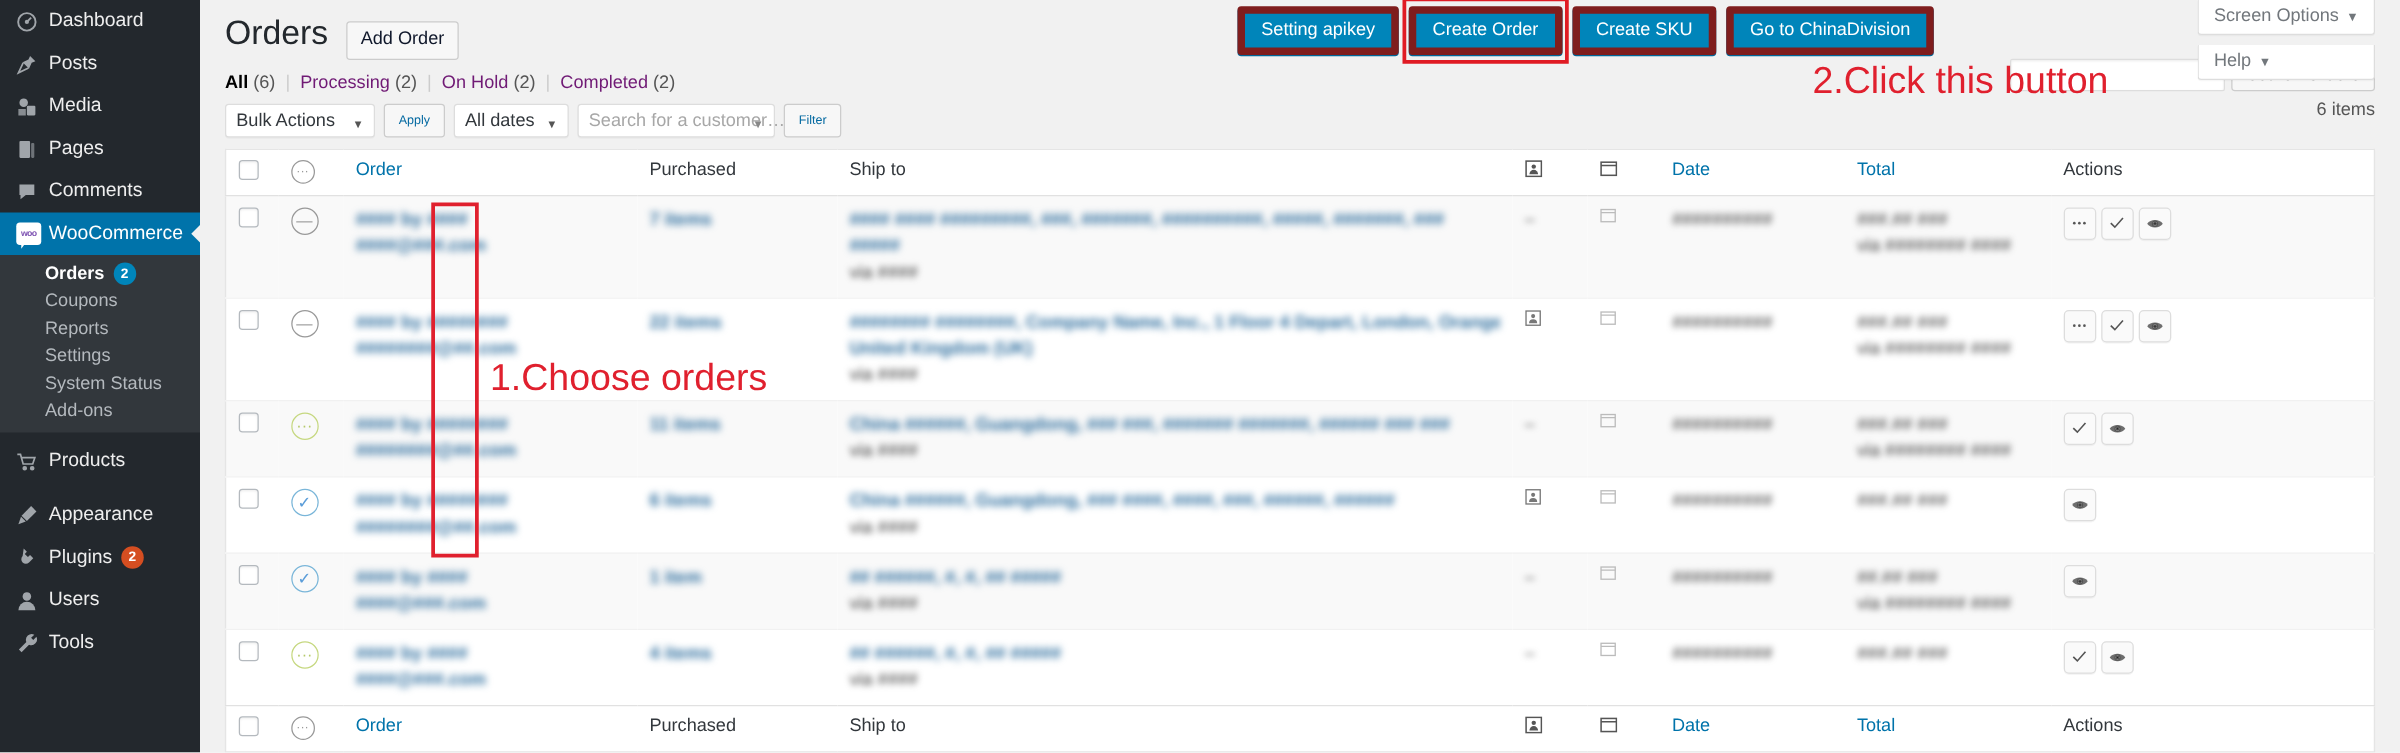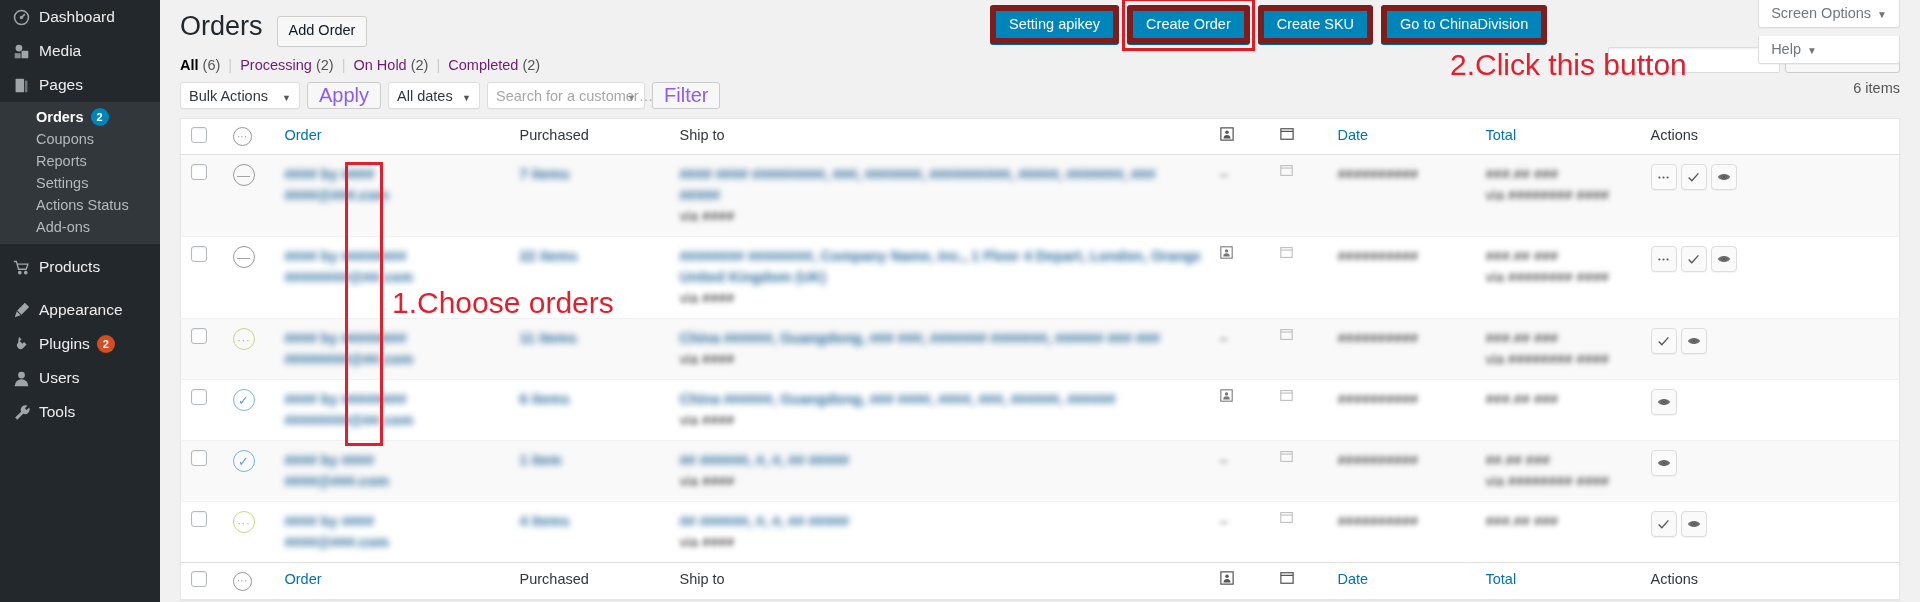--- a/index.html
+++ b/index.html
@@ -212,21 +212,21 @@
   .select-ctl .caret {
     position: absolute; right: 8px; top: 50%; margin-top: -3px;
     font-size: 9px; color: #555;
   }
   .select-ctl.bulk { width: 120px; }
   .select-ctl.dates { width: 92px; }
   .select-ctl.customer { width: 158px; color: #a7a7a7; }
   .btn-sec {
     background: #f7f7f7;
     border: 1px solid #ccc; border-radius: 3px;
-    color: #8b5cf6; font-size: 20px;
+    color: #0369a1; font-size: 10px;
     height: 27px; padding: 0 11px;
     display: flex; align-items: center;
   }
   .items-count {
     position: absolute; right: 20px; top: 80px;
     font-size: 14.5px; color: #555;
   }
 
   
   .wp-table {
@@ -349,20 +349,29 @@
       <span class="mi-icon">
         <svg width="17" height="17" viewBox="0 0 20 20" fill="currentColor">
             <circle cx="10" cy="10" r="8.2" fill="none" stroke="currentColor" stroke-width="1.8"></circle>
             <circle cx="10" cy="10" r="2"></circle>
             <path d="M10 10 L14 6" stroke="currentColor" stroke-width="1.8" fill="none"></path>
           </svg>
       </span>
       <span>Dashboard</span>
     </div>
 
+    <div class="menu-item">
+      <span class="mi-icon">
+        <svg width="17" height="17" viewBox="0 0 20 20" fill="currentColor">
+            <path d="M13 2 L18 7 L14.5 8.5 L12 14 L6 8 L11.5 5.5 Z"></path>
+            <path d="M6.5 8.5 L2 18 L11.5 13.5" fill="none" stroke="currentColor" stroke-width="1.6"></path>
+          </svg>
+      </span>
+      <span>Posts</span>
+    </div>
 
     <div class="menu-item">
       <span class="mi-icon">
         <svg width="17" height="17" viewBox="0 0 20 20" fill="currentColor">
             <circle cx="7" cy="6" r="4"></circle>
             <rect x="10" y="9" width="8" height="9" rx="1"></rect>
             <path d="M2 18 h7 v-6 h-7z" opacity="0.8"></path>
           </svg>
       </span>
       <span>Media</span>
@@ -371,38 +380,52 @@
     <div class="menu-item">
       <span class="mi-icon">
         <svg width="17" height="17" viewBox="0 0 20 20" fill="currentColor">
             <rect x="3" y="2" width="10" height="16" rx="1"></rect>
             <rect x="14" y="4" width="3" height="14" rx="1" opacity="0.6"></rect>
           </svg>
       </span>
       <span>Pages</span>
     </div>
 
-
+    <div class="menu-item">
+      <span class="mi-icon">
+        <svg width="17" height="17" viewBox="0 0 20 20" fill="currentColor">
+            <path d="M3 3 h14 v10 h-8 l-5 4 v-4 h-1z"></path>
+          </svg>
+      </span>
+      <span>Comments</span>
+    </div>
+
+    <div class="menu-item current">
+      <span class="mi-icon">
+        <span class="wc-logo">woo</span>
+      </span>
+      <span>WooCommerce</span>
+    </div>
 
     <div class="submenu">
       <div class="submenu-item active">
         <span>Orders</span>
         <span class="badge">2</span>
       </div>
       <div class="submenu-item">
         <span>Coupons</span>
       </div>
       <div class="submenu-item">
         <span>Reports</span>
       </div>
       <div class="submenu-item">
         <span>Settings</span>
       </div>
       <div class="submenu-item">
-        <span>Actions Status</span>
+        <span>System Status</span>
       </div>
       <div class="submenu-item">
         <span>Add-ons</span>
       </div>
     </div>
 
     <div class="menu-item" style="margin-top:6px;">
       <span class="mi-icon">
         <svg width="17" height="17" viewBox="0 0 20 20" fill="none" stroke="currentColor" stroke-width="1.6">
             <path d="M1 3 h3 l2.5 9 h9 l2-6 h-12"></path>

